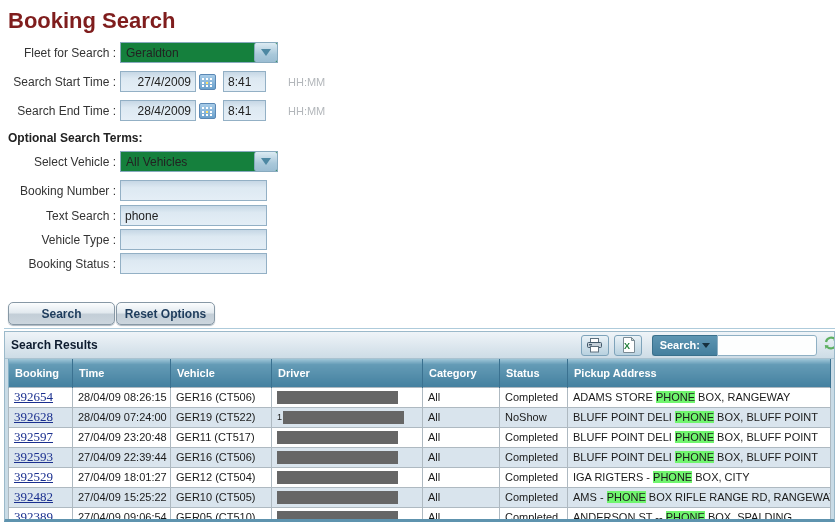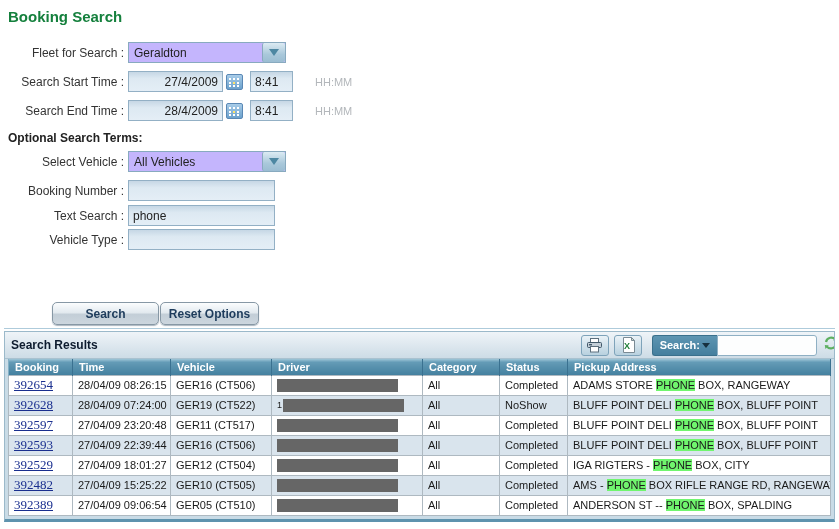--- a/index.html
+++ b/index.html
@@ -1,48 +1,48 @@
 <!DOCTYPE html>
 <html><head>
 <meta charset="utf-8">
 <style>
   * { margin:0; padding:0; box-sizing:border-box; }
   html,body { width:839px; height:529px; background:#fff; overflow:hidden;
               font-family:"Liberation Sans", sans-serif; }
   #app { position:relative; width:839px; height:529px; }
 
-  .page-title { position:absolute; left:8px; top:8px; font-size:15px; font-weight:bold; color:#15803d; }
+  .page-title { position:absolute; left:8px; top:8px; font-size:22px; font-weight:bold; color:#7f1d1d; }
 
   
-  .frow { position:absolute; left:8px; display:flex; align-items:center; }
+  .frow { position:absolute; left:0; display:flex; align-items:center; }
   .flabel { display:inline-block; width:116px; text-align:right; font-size:12px; color:#333; margin-right:4px; }
   .opt-head { position:absolute; left:8px; top:131px; font-size:12px; font-weight:bold; color:#222;text-align:right; }
 
-  .combo { position:relative; width:158px; height:21px; background:#c4b5fd; border:1px solid #88aabf; }
+  .combo { position:relative; width:158px; height:21px; background:#15803d; border:1px solid #88aabf; }
   .combo .ctxt { display:block; padding:3px 5px; font-size:12px; color:#222; }
   .combo .cbtn { position:absolute; right:0; top:0; width:23px; height:19px;
                  background:linear-gradient(#dcebf3,#a9c8da 60%,#9bbdd2); border-left:1px solid #88aabf;
                  border-radius:2px; display:flex; align-items:center; justify-content:center; cursor:pointer; }
   .tri-dn { width:0; height:0; border-left:5px solid transparent; border-right:5px solid transparent; border-top:7px solid #4d87a2; }
 
   .tinput { background:linear-gradient(#c6d7e5,#dde9f2 35%,#e4eef6); border:1px solid #93b0c5;
             height:21px; font-size:12px; padding:0 4px; color:#222; width:147px;
             font-family:"Liberation Sans",sans-serif; }
-  .dinput { width:95px; text-align:right; }
+  .dinput { width:76px; text-align:right; }
   .minput { width:43px; margin-left:7px; }
   .hint { color:#b3b7bb; font-size:11px; margin-left:22px; }
 
   .cal-btn { width:17px; height:16px; margin-left:3px; border:1px solid #5a88b5; border-radius:2px;
              background:linear-gradient(#a8cce8,#6ba1cc); display:flex; align-items:center; justify-content:center; cursor:pointer; }
 
   .btn-big { border-radius:5px; border:1px solid #8798a5; height:23px; cursor:pointer;
              background:linear-gradient(#fbfdfe,#e3eaef 45%,#c3ced7 55%,#ccd6de);
              box-shadow:0 1px 1px #aab6c0; color:#1e3c5c; font-weight:bold; font-size:12px;
              font-family:"Liberation Sans",sans-serif; }
-  .btn-search { width:107px;margin-left:44px; }
+  .btn-search { width:107px; }
   .btn-reset  { width:99px; margin-left:1px; }
   .divider { position:absolute; left:4px; top:328px; width:831px; height:1px; background:#aecbdb; }
 
   
   .panel { position:absolute; left:4px; top:331px; width:831px; height:191px;
            background:#c9dbe6; border:1px solid #9bb9ca; border-bottom:3px solid #5e93ae; overflow:hidden; }
   .toolbar { height:27px; background:linear-gradient(#eff4f8,#cddce6); border-bottom:1px solid #aac2d0;
              display:flex; align-items:center; padding:0 2px 0 6px; }
   .tb-title { font-weight:bold; font-size:12px; color:#0d1b2e; }
   .tb-right { margin-left:auto; display:flex; align-items:center; }
@@ -52,21 +52,21 @@
   .pill-label { background:linear-gradient(#5d95b2,#447f9e); border:1px solid #39708c; border-right:none;
                 border-radius:3px 0 0 3px; color:#fff; font-weight:bold; font-size:11px;
                 display:flex; align-items:center; padding:0 7px; gap:2px; cursor:pointer; }
   .pill-label .tri { width:0; height:0; border-left:4px solid transparent; border-right:4px solid transparent; border-top:5px solid #17313f; }
   .pill-input { width:100px; border:1px solid #8fb0c4; background:#fdfefe; border-radius:0 3px 3px 0;
                 font-size:11px; padding:0 4px; font-family:"Liberation Sans",sans-serif; }
   .refresh { margin-left:6px; margin-right:-7px; }
 
   .tablewrap { padding:0 3px; }
   table { width:100%; border-collapse:collapse; table-layout:fixed; }
-  thead th { height:16px; background:linear-gradient(#9fc6d8,#649bb6 20%,#44809f);
+  thead th { height:28px; background:linear-gradient(#9fc6d8,#649bb6 20%,#44809f);
              color:#fff; font-size:11px; font-weight:bold; text-align:left; padding:0 6px;
              border-right:1px solid #3a7190; border-left:1px solid #84b0c6; white-space:nowrap; overflow:hidden; }
   tbody td { height:20px; font-size:11px; color:#1a1a1a; padding:0 5px;
              border:1px solid #aeb9c1; background:#fff; white-space:nowrap; overflow:hidden; }
   tbody tr.alt td { background:#d9e4ed; }
   a.booking { color:#1a2f8f; font-family:"Liberation Serif",serif; font-weight:normal; font-size:13px; text-decoration:underline; }
   .redact { display:inline-block; width:121px; height:13px; background:#666; vertical-align:middle; }
   .dpre { font-size:9px; margin-right:1px; }
   .hl { background:#70f56e; }
 </style>
@@ -156,20 +156,24 @@
   <div class="frow" style="top:205px">
     <span class="flabel">Text Search :</span>
     <input class="tinput" value="phone" style="">
   </div>
 
   <div class="frow" style="top:229px">
     <span class="flabel">Vehicle Type :</span>
     <input class="tinput" value="" style="">
   </div>
 
+  <div class="frow" style="top:253px">
+    <span class="flabel">Booking Status :</span>
+    <input class="tinput" value="" style="">
+  </div>
 
 
   <div class="frow" style="top:302px; left:8px">
     <button class="btn-big btn-search">Search</button>
     <button class="btn-big btn-reset">Reset Options</button>
   </div>
 
   <div class="divider"></div>
 
   <div class="panel">

